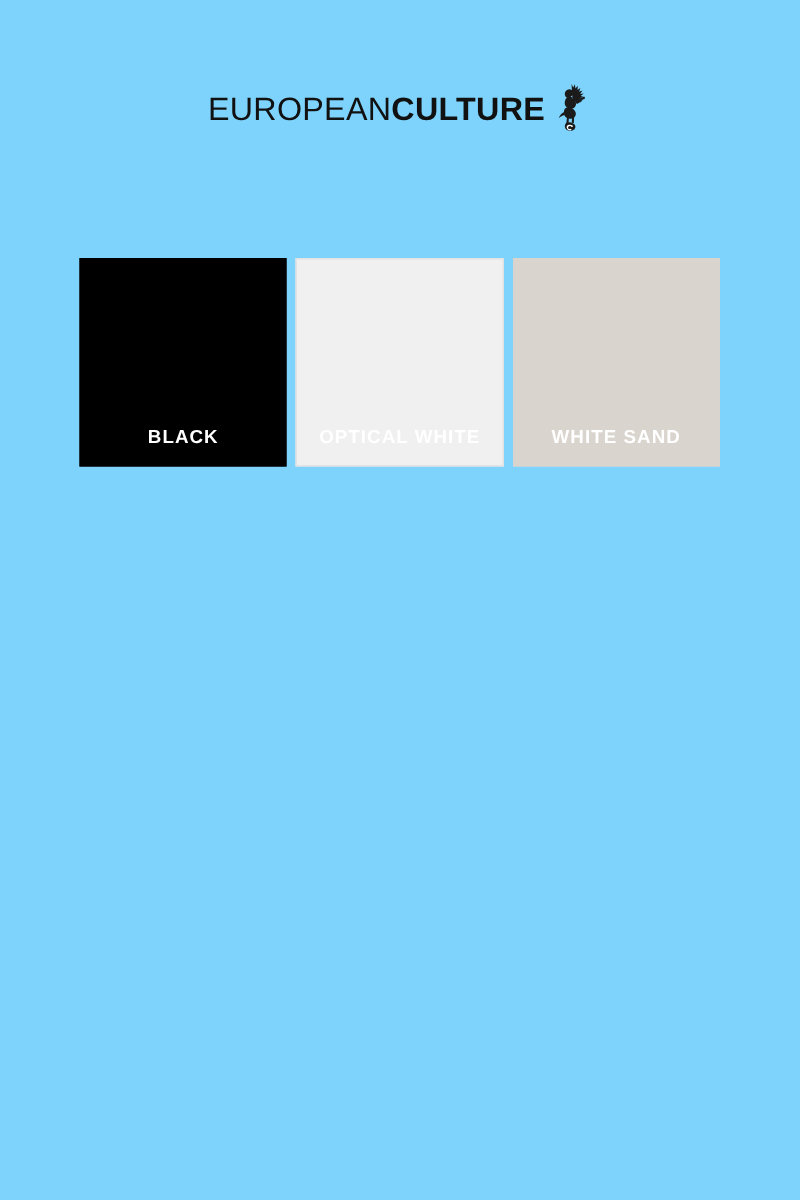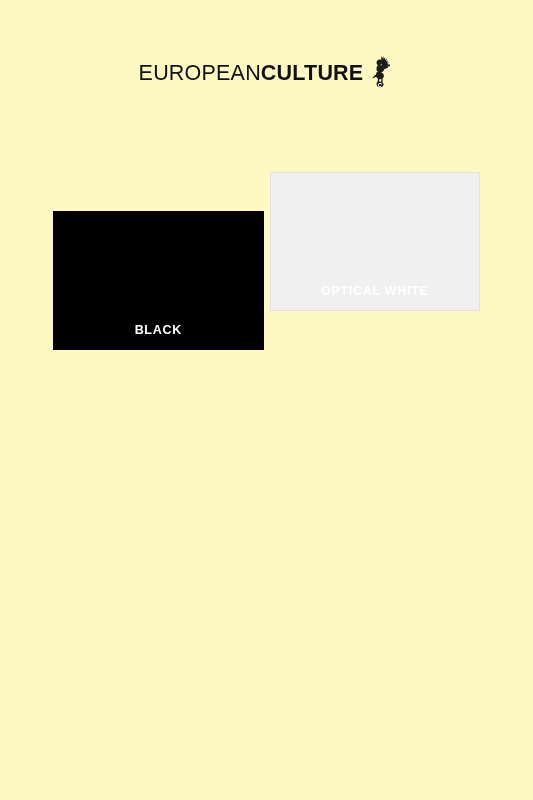--- a/index.html
+++ b/index.html
@@ -13,21 +13,21 @@
     background: #ffffff;
     font-family: "Liberation Sans", sans-serif;
     overflow: hidden;
     position: relative;
   }
 
   .page {
     position: relative;
     width: 533px;
     height: 800px;
-    background: #fef9c3;
+    background: #7dd3fc;
   }
 
   
   .brand-block {
     position: absolute;
     left: 0;
     top: 58px;
     width: 533px;
     text-align: center;
   }
@@ -146,23 +146,26 @@
             <path d="M9.2 28.2 C10.6 27.9 11.9 28.4 12.1 29.4 L11.0 29.6 C10.8 29.1 10.1 28.9 9.5 29.1 C8.8 29.3 8.5 30.0 8.8 30.5 C9.1 31.1 9.9 31.2 10.5 30.9 L11.2 31.7 C10.1 32.2 8.7 31.9 8.1 30.9 C7.4 29.8 7.9 28.5 9.2 28.2 Z" fill="#ffffff"></path>
           </g>
         </svg>
       </span>
     </div>
 
   </div>
 
   <div class="swatch-row">
 
-    <div class="swatch" style="background: rgb(0, 0, 0); border: 1px solid rgb(0, 0, 0); margin-top: 39px;">
+    <div class="swatch" style="background: rgb(0, 0, 0); border: 1px solid rgb(0, 0, 0);">
       <span class="swatch-label" style="color: rgb(255, 255, 255);">BLACK</span>
     </div>
 
     <div class="swatch" style="background: rgb(240, 240, 241); border: 1px solid rgb(226, 226, 227);">
       <span class="swatch-label" style="color: rgb(255, 255, 255);">OPTICAL WHITE</span>
     </div>
 
+    <div class="swatch" style="background: rgb(217, 212, 206); border: 1px solid rgb(217, 212, 206);">
+      <span class="swatch-label" style="color: rgb(255, 255, 255);">WHITE SAND</span>
+    </div>
   </div>
 
 </div>
 
 </body></html>

